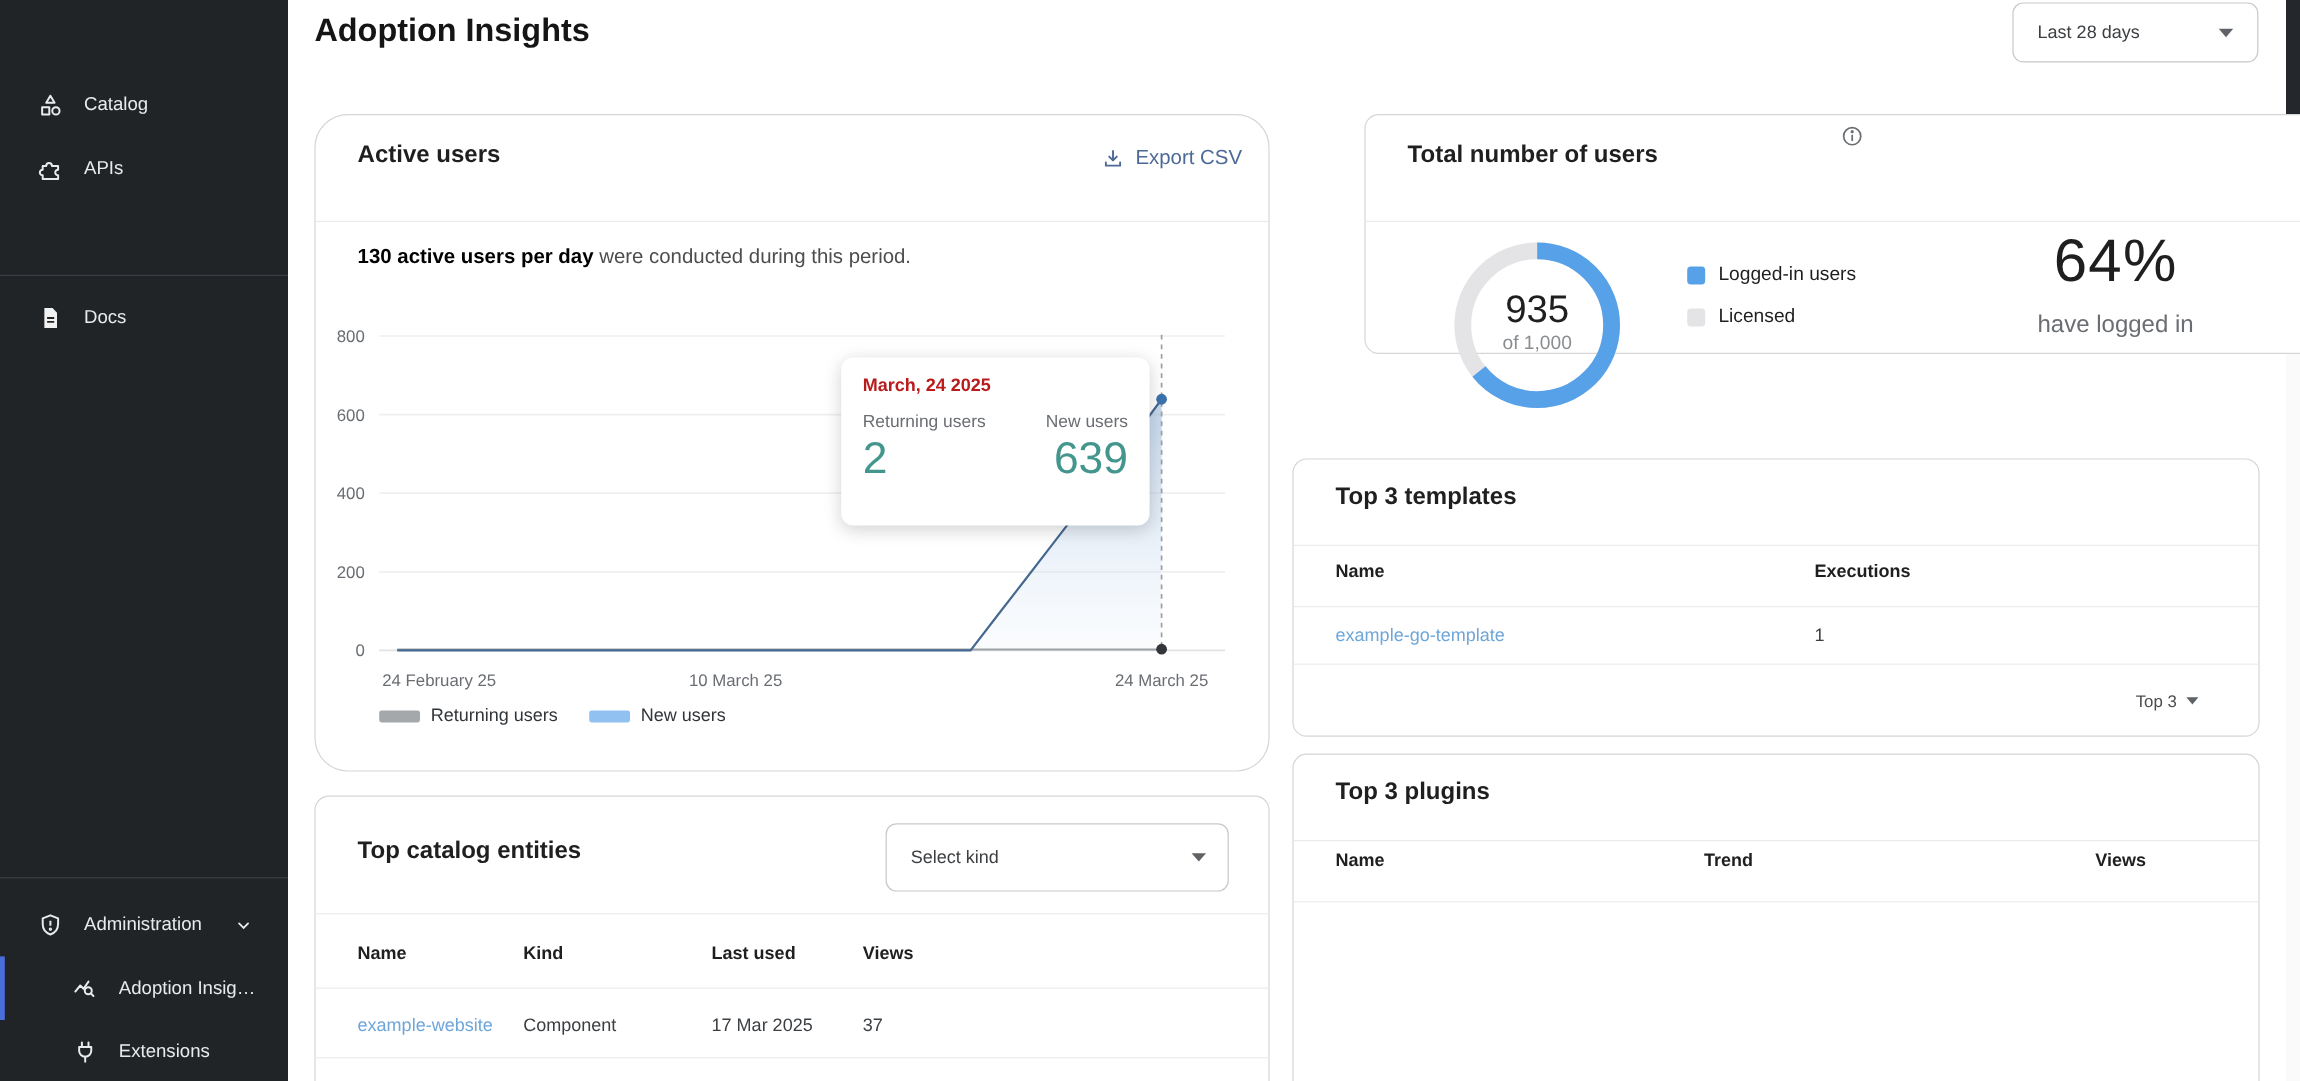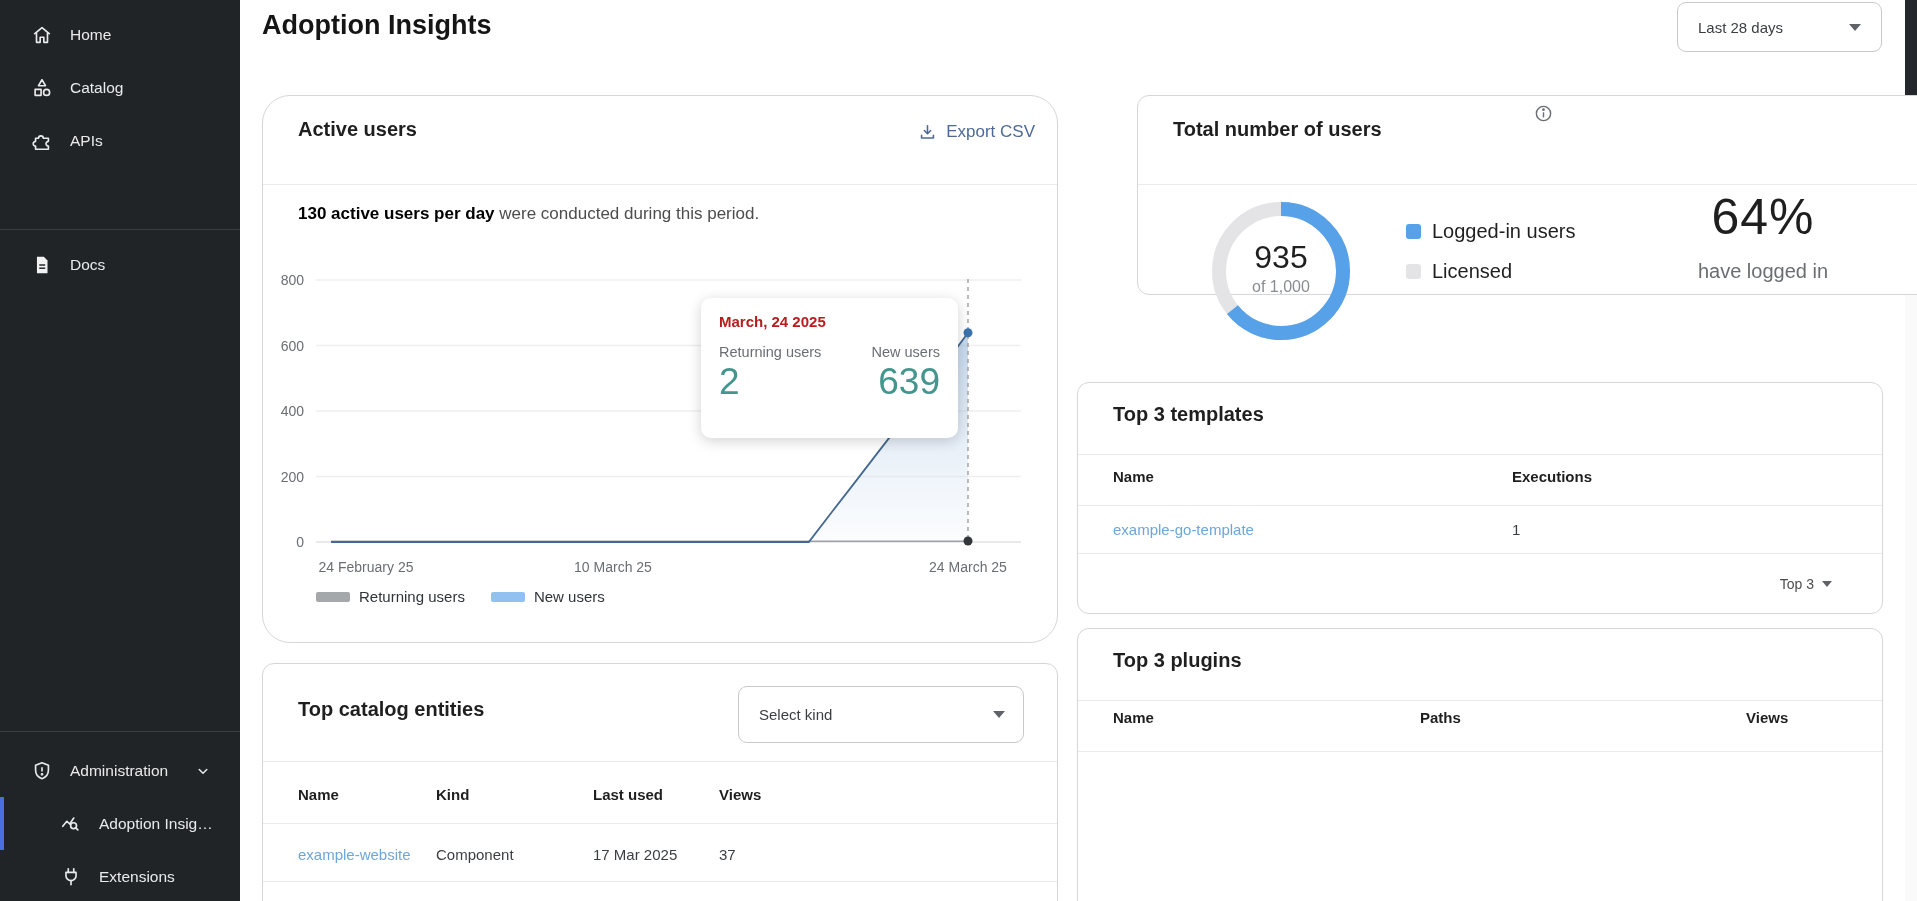--- a/index.html
+++ b/index.html
@@ -58,21 +58,21 @@
   .tooltip .tt-val { font-size:37px; color:#43968d; margin-top:3px; line-height:1; }
   .tooltip .col2 { text-align:right; }
 
   
   .info-ic { position:absolute; left:396px; top:8px; cursor:pointer; }
   #donut-wrap { position:absolute; left:63px; top:95px; width:160px; height:160px; }
   .donut-center { position:absolute; left:0; top:48px; width:160px; text-align:center; }
   .donut-val { font-size:32px; color:#1f1f1f; }
   .donut-of { font-size:16px; color:#8a8d90; margin-top:2px; }
   .tu-legend { position:absolute; left:268px; top:124px; }
-  .tu-legend .item { display:flex; align-items:center; gap:11px; font-size:20px; color:#1f1f1f; margin-bottom:17px; }
+  .tu-legend .item { display:flex; align-items:center; gap:11px; font-size:16px; color:#1f1f1f; margin-bottom:17px; }
   .sq { width:15px; height:15px; border-radius:3px; }
   .pct-block { position:absolute; left:480px; top:92px; width:290px; text-align:center; }
   .pct { font-size:50px; font-weight:400; color:#1f1f1f; letter-spacing:1px; }
   .pct-cap { font-size:20px; color:#6a6e73; margin-top:14px; }
 
   
   .th { position:absolute; font-size:15px; font-weight:bold; color:#1f1f1f;text-align:center; }
   .td { position:absolute; font-size:15px; color:#3c3f42; }
   a.link { color:#6ea6d9; text-decoration:none; cursor:pointer; }
   .tfooter { position:absolute; right:50px; display:flex; align-items:center; gap:8px;
@@ -84,27 +84,20 @@
                  border-radius:9px; display:flex; align-items:center; padding:0 18px 0 20px;
                  font-size:15px; color:#3c3f42; background:#fff; cursor:pointer; }
 </style>
 </head>
 <body>
 
 <div class="screen">
 
   <nav class="sidebar">
 
-    <div class="side-item" style="top:8px">
-      <svg width="22" height="22" viewBox="0 0 24 24" fill="none" stroke="#e9eaeb" stroke-width="1.8" stroke-linejoin="round">
-          <path d="M3.5 11 L12 4 L20.5 11"></path>
-          <path d="M6 9.5 V20 H10 V14.5 H14 V20 H18 V9.5"></path>
-        </svg>
-      <span class="lbl">Home</span>
-    </div>
 
     <div class="side-item" style="top:61px">
       <svg width="22" height="22" viewBox="0 0 24 24" fill="none" stroke="#e9eaeb" stroke-width="1.8" stroke-linejoin="round">
           <path d="M12 3 L8.2 9.5 H15.8 Z"></path>
           <rect x="4.5" y="13.5" width="6.5" height="6.5"></rect>
           <circle cx="17" cy="16.8" r="3.3"></circle>
         </svg>
       <span class="lbl">Catalog</span>
     </div>
 
@@ -316,18 +309,18 @@
     <div class="td" style="left:173px;top:182px">Component</div>
     <div class="td" style="left:330px;top:182px">17 Mar 2025</div>
     <div class="td" style="left:456px;top:182px">37</div>
     <div class="hdiv" style="top:217px"></div>
   </section>
 
   <section class="card" id="card-plugins">
     <div class="card-title" style="top:20px">Top 3 plugins</div>
     <div class="hdiv" style="top:71px"></div>
     <div class="th" style="left:35px;top:80px">Name</div>
-    <div class="th" style="left:342px;top:80px">Paths</div>
+    <div class="th" style="left:342px;top:80px">Trend</div>
     <div class="th" style="left:668px;top:80px">Views</div>
     <div class="hdiv" style="top:122px"></div>
   </section>
 
 </div>
 
 </body></html>

